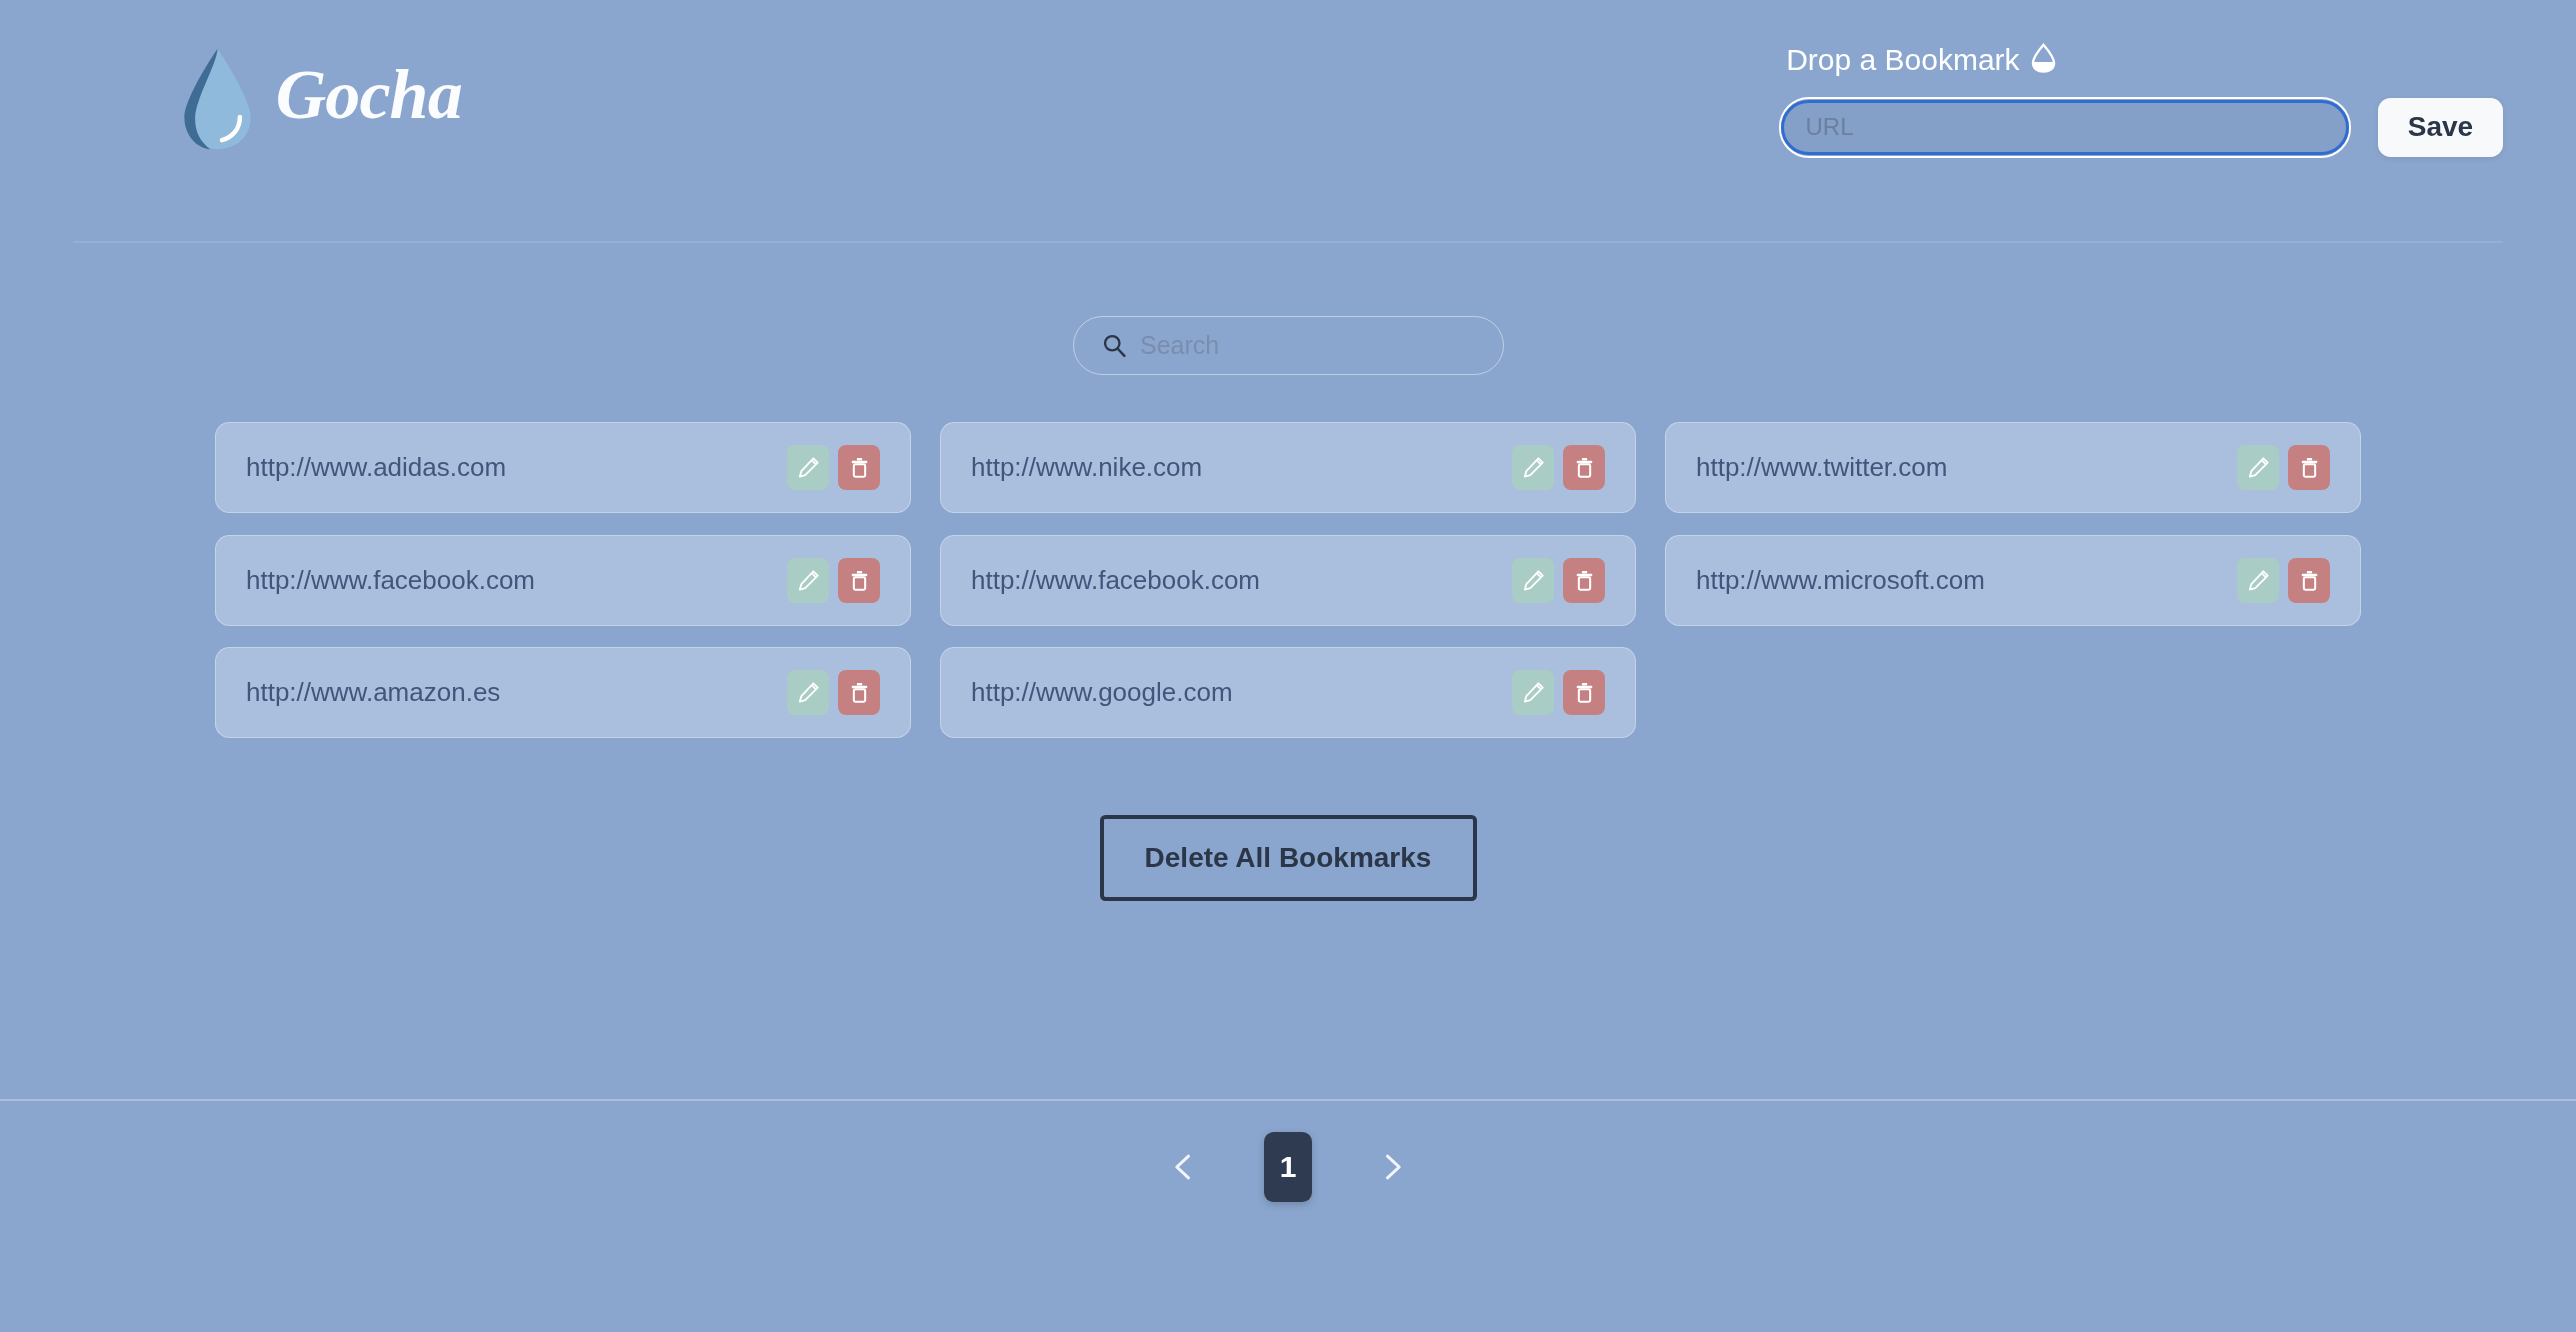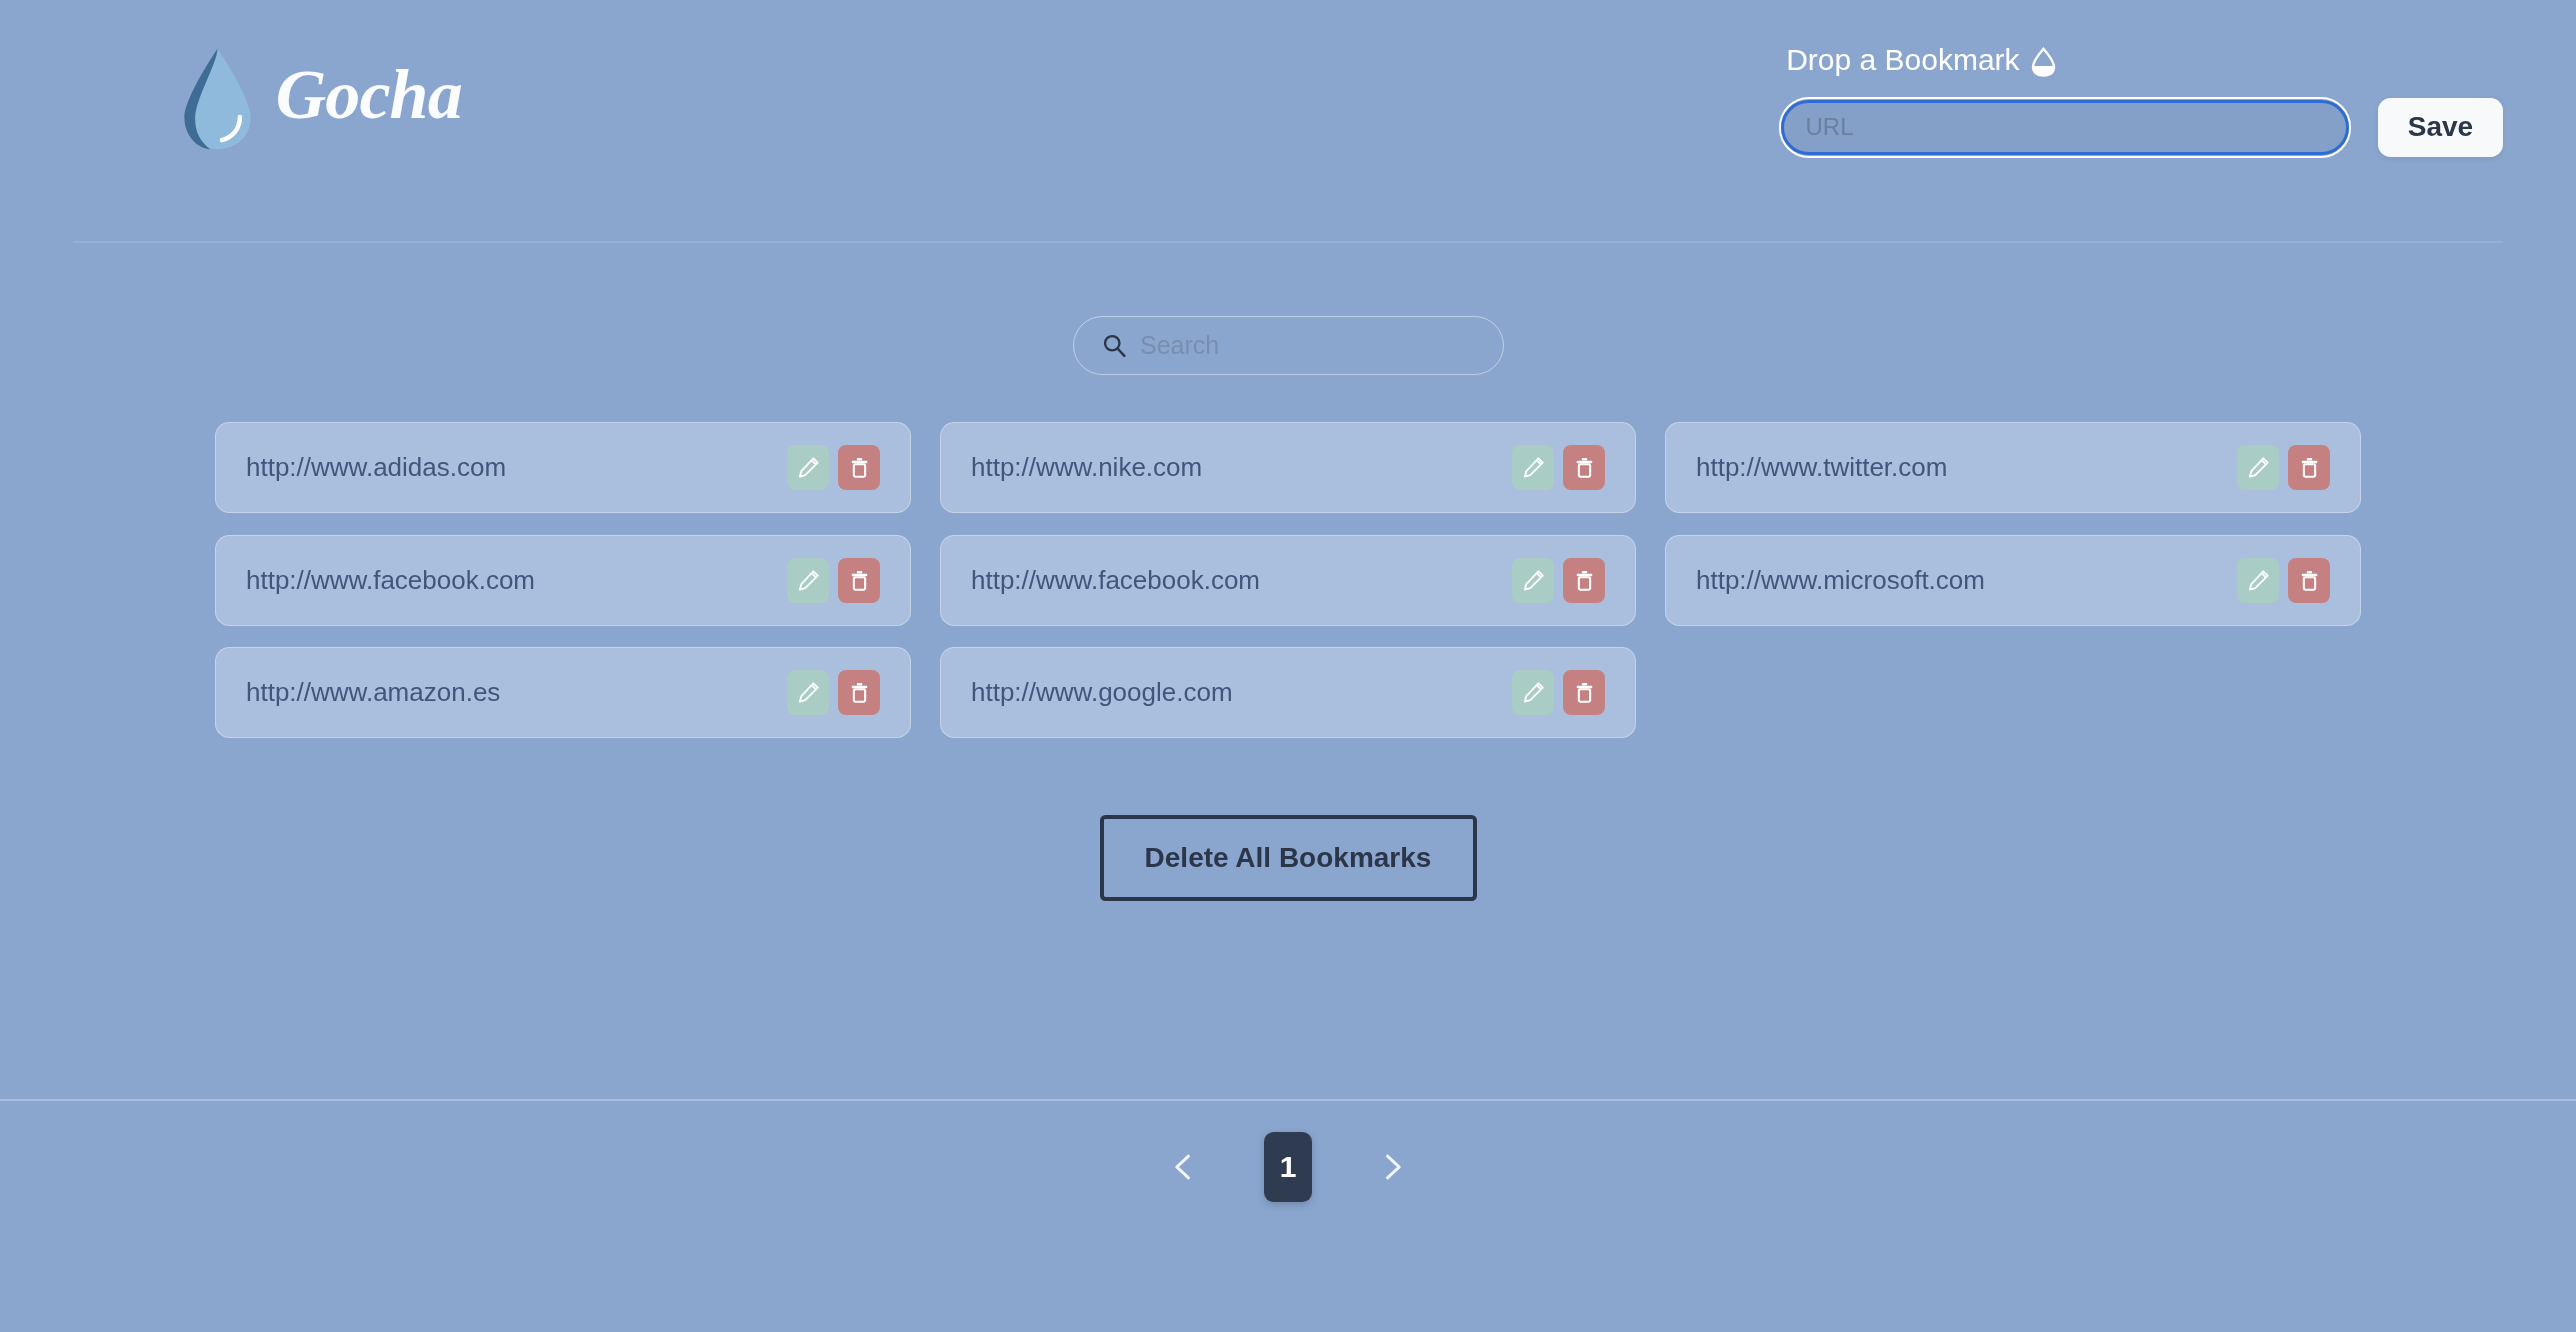--- a/index.html
+++ b/index.html
@@ -62,21 +62,21 @@
   }
 
   .drop-zone {
     margin-top: 43px;
     display: flex;
     flex-direction: column;
     align-items: flex-start;
   }
   .drop-title {
     display: flex;
-    align-items: flex-end;
+    align-items: flex-start;
     gap: 10.7px;
     font-size: 30px;
     font-weight: 400;
     color: #ffffff;
     margin-bottom: 19.7px;
     margin-left: 7.2px;
     white-space: nowrap;
   }
   .drop-title-icon { width: 27px; height: 30px; display:block; }
 

